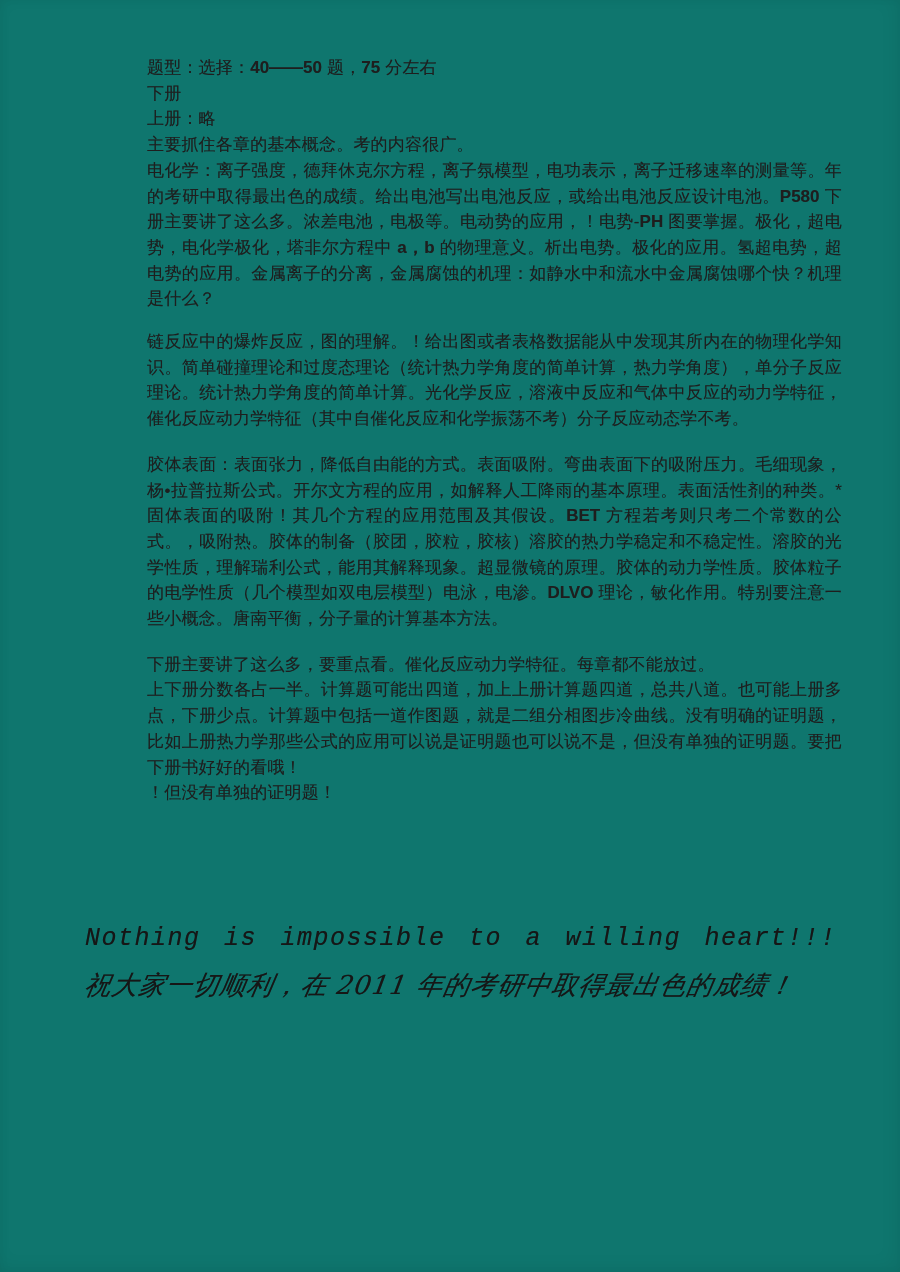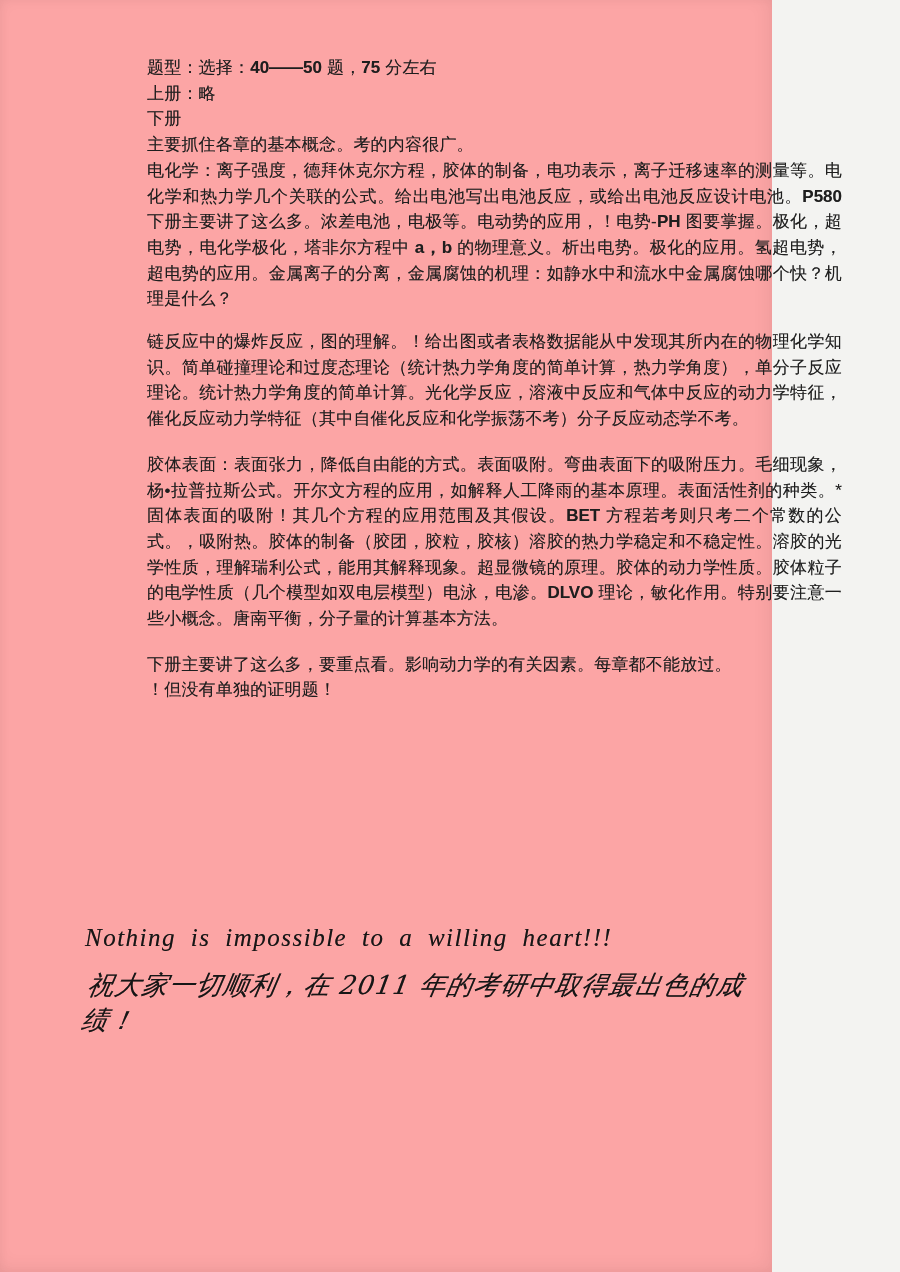--- a/index.html
+++ b/index.html
@@ -4,22 +4,22 @@
 <style>
   html,body{margin:0;padding:0;}
   body{
     width:900px;height:1272px;
     background:#f3f3f1;
     font-family:"Liberation Sans","DejaVu Sans",sans-serif;
     overflow:hidden;
   }
   .page{
     position:relative;
-    width:772px;height:1272px;
-    background:#fca5a5;
+    width:900px;height:1272px;
+    background:#0f766e;
     box-shadow:inset -4px -4px 18px rgba(0,0,0,0.06), inset 2px 0 8px rgba(0,0,0,0.03);
     color:#1c1c1c;
   }
   .body-text{
     position:absolute;
     left:147px;top:55px;width:695px;
     font-size:17px;
     line-height:25.7px;
     text-align:justify;
     text-justify:inter-ideograph;
@@ -32,21 +32,21 @@
   .tline.line{text-align:left;}
   .spacer{width:100%;}
   .b{
     font-weight:700;
     font-family:"Liberation Sans","DejaVu Sans",sans-serif;
     letter-spacing:0;
   }
   .footer-en{
     position:absolute;
     left:85px;top:924px;
-    font-family:Liberation Serif, serif;
+    font-family:Liberation Mono, monospace;
     font-style:italic;
     font-size:25px;
     letter-spacing:1.5px;
     word-spacing:7px;
     color:#161616;
     text-shadow:0 0 0.5px rgba(20,20,20,0.5);
   }
   .footer-zh{
     position:absolute;
     left:85px;top:968px;
@@ -61,30 +61,31 @@
     display:inline-block;
     transform:skewX(-10deg);
   }
 </style>
 </head>
 <body>
 
 <div class="page">
   <div class="body-text">
       <div class="tline line"><span>题型：选择：</span><span class="b">40——50</span><span> 题，</span><span class="b">75</span><span> 分左右</span></div>
+      <div class="tline line"><span>下册</span></div>
       <div class="tline line"><span>上册：略</span></div>
-      <div class="tline line"><span>下册</span></div>
       <div class="tline line"><span>主要抓住各章的基本概念。考的内容很广。</span></div>
-      <div class="tline para"><span>电化学：离子强度，德拜休克尔方程，胶体的制备，电功表示，离子迁移速率的测量等。电化学和热力学几个关联的公式。给出电池写出电池反应，或给出电池反应设计电池。</span><span class="b">P580</span><span> 下册主要讲了这么多。浓差电池，电极等。电动势的应用，！电势-</span><span class="b">PH</span><span> 图要掌握。极化，超电势，电化学极化，塔非尔方程中 </span><span class="b">a，b</span><span> 的物理意义。析出电势。极化的应用。氢超电势，超电势的应用。金属离子的分离，金属腐蚀的机理：如静水中和流水中金属腐蚀哪个快？机理是什么？</span></div>
+      <div class="tline para"><span>电化学：离子强度，德拜休克尔方程，离子氛模型，电功表示，离子迁移速率的测量等。年的考研中取得最出色的成绩。给出电池写出电池反应，或给出电池反应设计电池。</span><span class="b">P580</span><span> 下册主要讲了这么多。浓差电池，电极等。电动势的应用，！电势-</span><span class="b">PH</span><span> 图要掌握。极化，超电势，电化学极化，塔非尔方程中 </span><span class="b">a，b</span><span> 的物理意义。析出电势。极化的应用。氢超电势，超电势的应用。金属离子的分离，金属腐蚀的机理：如静水中和流水中金属腐蚀哪个快？机理是什么？</span></div>
       <div class="spacer" style="height: 17px;"></div>
       <div class="tline para"><span>链反应中的爆炸反应，图的理解。！给出图或者表格数据能从中发现其所内在的物理化学知识。简单碰撞理论和过度态理论（统计热力学角度的简单计算，热力学角度），单分子反应理论。统计热力学角度的简单计算。光化学反应，溶液中反应和气体中反应的动力学特征，催化反应动力学特征（其中自催化反应和化学振荡不考）分子反应动态学不考。</span></div>
       <div class="spacer" style="height: 20px;"></div>
       <div class="tline para"><span>胶体表面：表面张力，降低自由能的方式。表面吸附。弯曲表面下的吸附压力。毛细现象，杨•拉普拉斯公式。开尔文方程的应用，如解释人工降雨的基本原理。表面活性剂的种类。*固体表面的吸附！其几个方程的应用范围及其假设。</span><span class="b">BET</span><span> 方程若考则只考二个常数的公式。，吸附热。胶体的制备（胶团，胶粒，胶核）溶胶的热力学稳定和不稳定性。溶胶的光学性质，理解瑞利公式，能用其解释现象。超显微镜的原理。胶体的动力学性质。胶体粒子的电学性质（几个模型如双电层模型）电泳，电渗。</span><span class="b">DLVO</span><span> 理论，敏化作用。特别要注意一些小概念。唐南平衡，分子量的计算基本方法。</span></div>
       <div class="spacer" style="height: 20px;"></div>
-      <div class="tline para"><span>下册主要讲了这么多，要重点看。影响动力学的有关因素。每章都不能放过。</span></div>
+      <div class="tline para"><span>下册主要讲了这么多，要重点看。催化反应动力学特征。每章都不能放过。</span></div>
+      <div class="tline para"><span>上下册分数各占一半。计算题可能出四道，加上上册计算题四道，总共八道。也可能上册多点，下册少点。计算题中包括一道作图题，就是二组分相图步冷曲线。没有明确的证明题，比如上册热力学那些公式的应用可以说是证明题也可以说不是，但没有单独的证明题。要把下册书好好的看哦！</span></div>
       <div class="tline line"><span>！但没有单独的证明题！</span></div>
     </div>
 
   <div class="footer-en">Nothing is impossible to a willing heart!!!</div>
 
   <div class="footer-zh">
     <span class="skew">祝大家一切顺利，在 2011 年的考研中取得最出色的成绩！</span>
   </div>
 </div>
 

